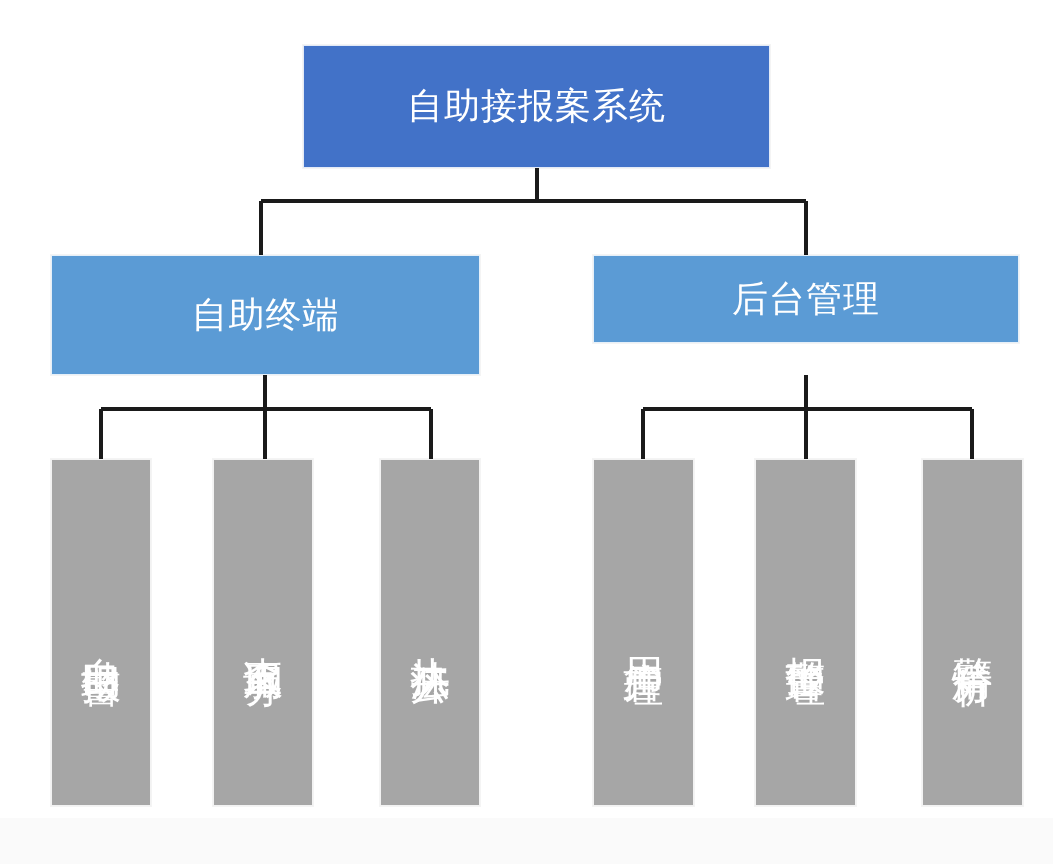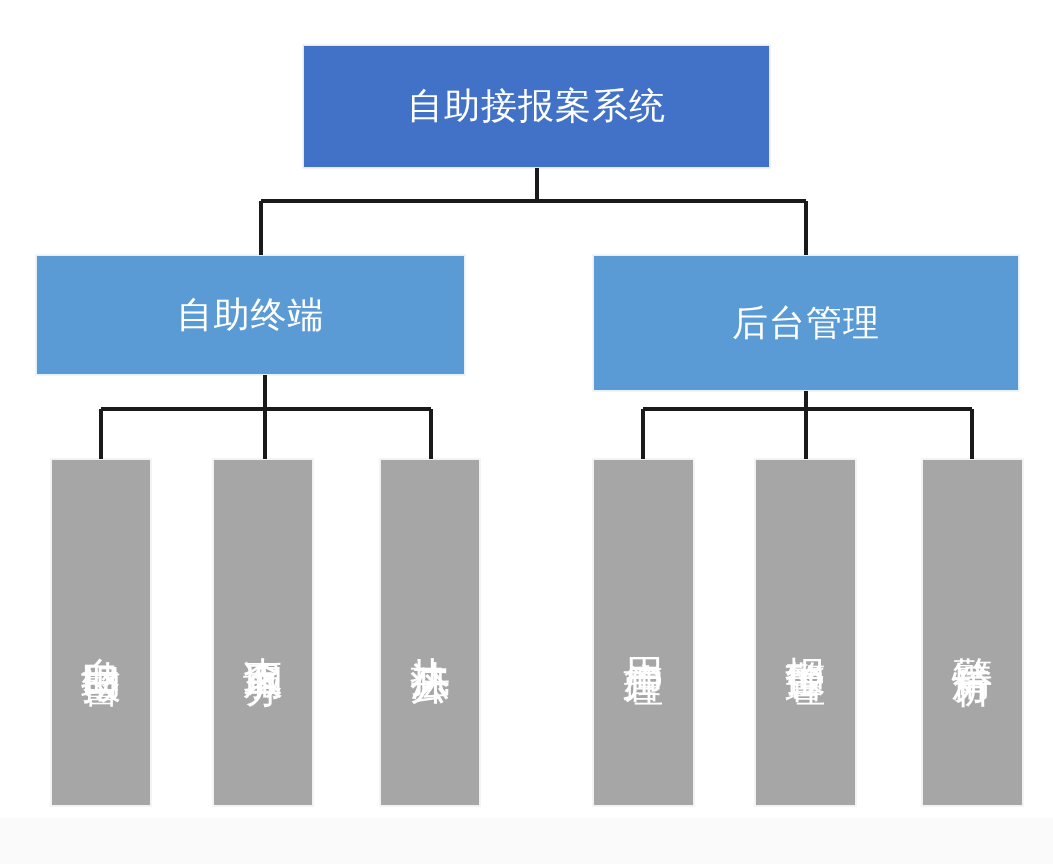--- a/index.html
+++ b/index.html
@@ -97,25 +97,25 @@
       <path d="M643,409 L972,409"></path>
       <path d="M643,409 L643,459"></path>
       <path d="M972,409 L972,459"></path>
     </g>
   </svg>
 
   <div class="node node-root" style="left:303px; top:45px; width:467px; height:123px;">
     <span class="label">自助接报案系统</span>
   </div>
 
-  <div class="node node-branch" style="left:36px; top:255px; width:429px; height:120px;">
+  <div class="node node-branch" style="left:51px; top:255px; width:429px; height:120px;">
     <span class="label">自助终端</span>
   </div>
 
-  <div class="node node-branch" style="left:593px; top:255px; width:426px; height:136px;">
+  <div class="node node-branch" style="left:593px; top:255px; width:426px; height:88px;">
     <span class="label">后台管理</span>
   </div>
 
   <div class="node node-leaf" style="left:51px; top:459px; width:100px; height:347px;">
     <span class="vtext">自助报警</span>
   </div>
 
   <div class="node node-leaf" style="left:213px; top:459px; width:100px; height:347px;">
     <span class="vtext">查询服务</span>
   </div>

